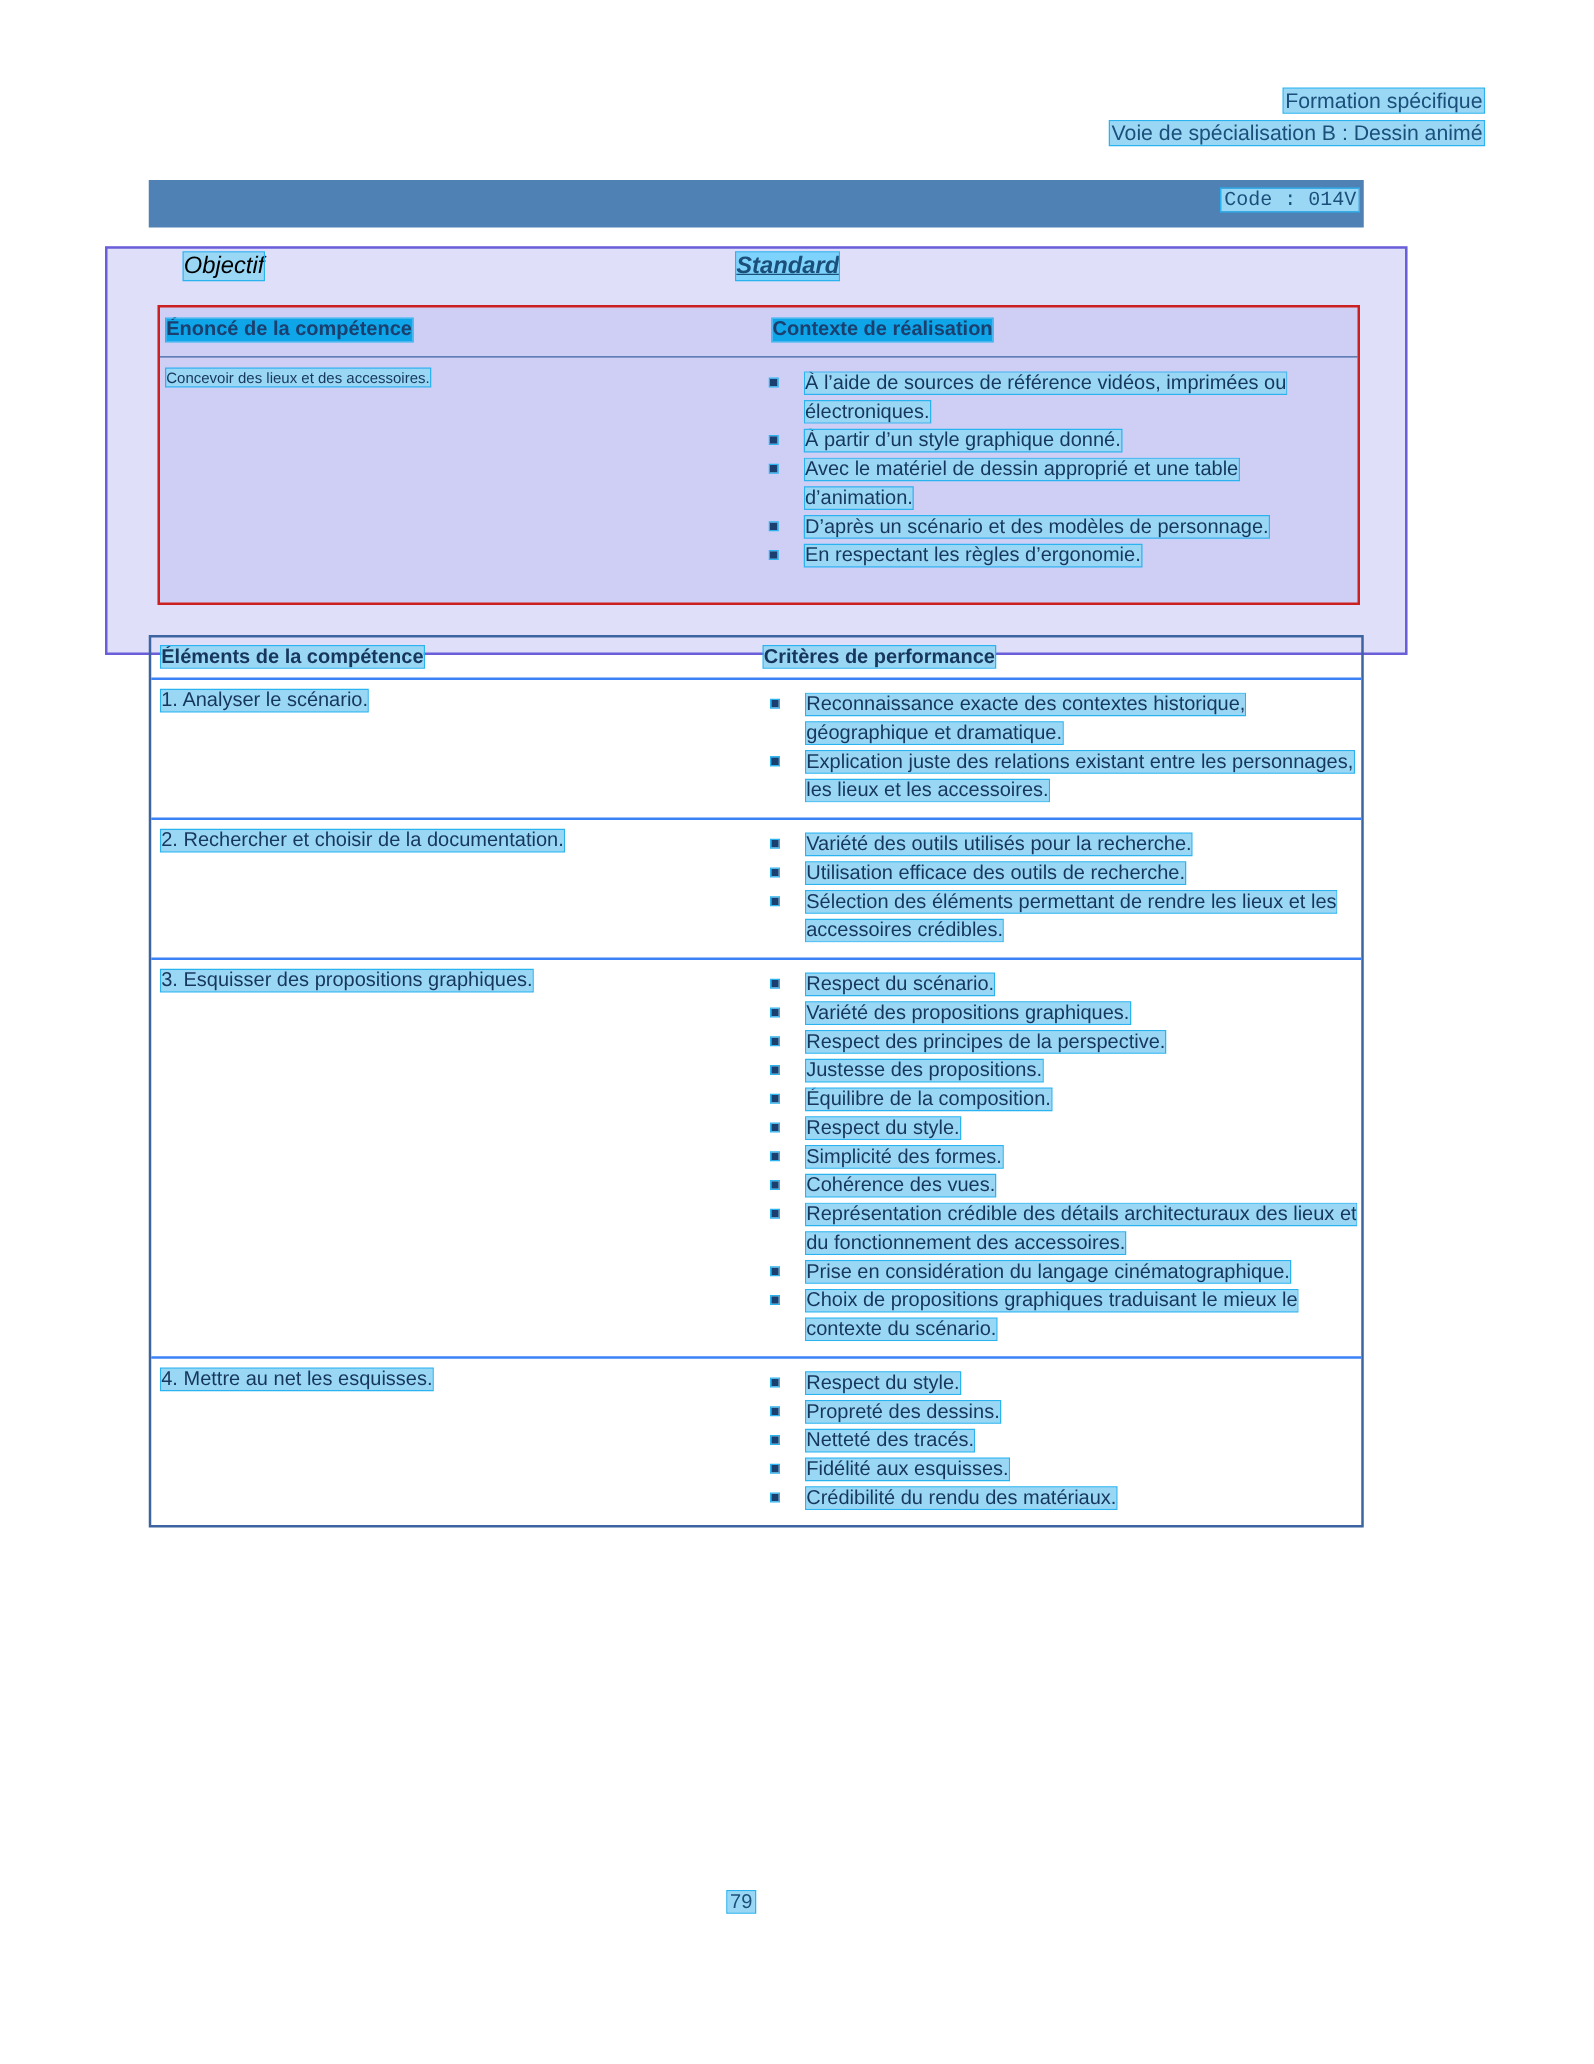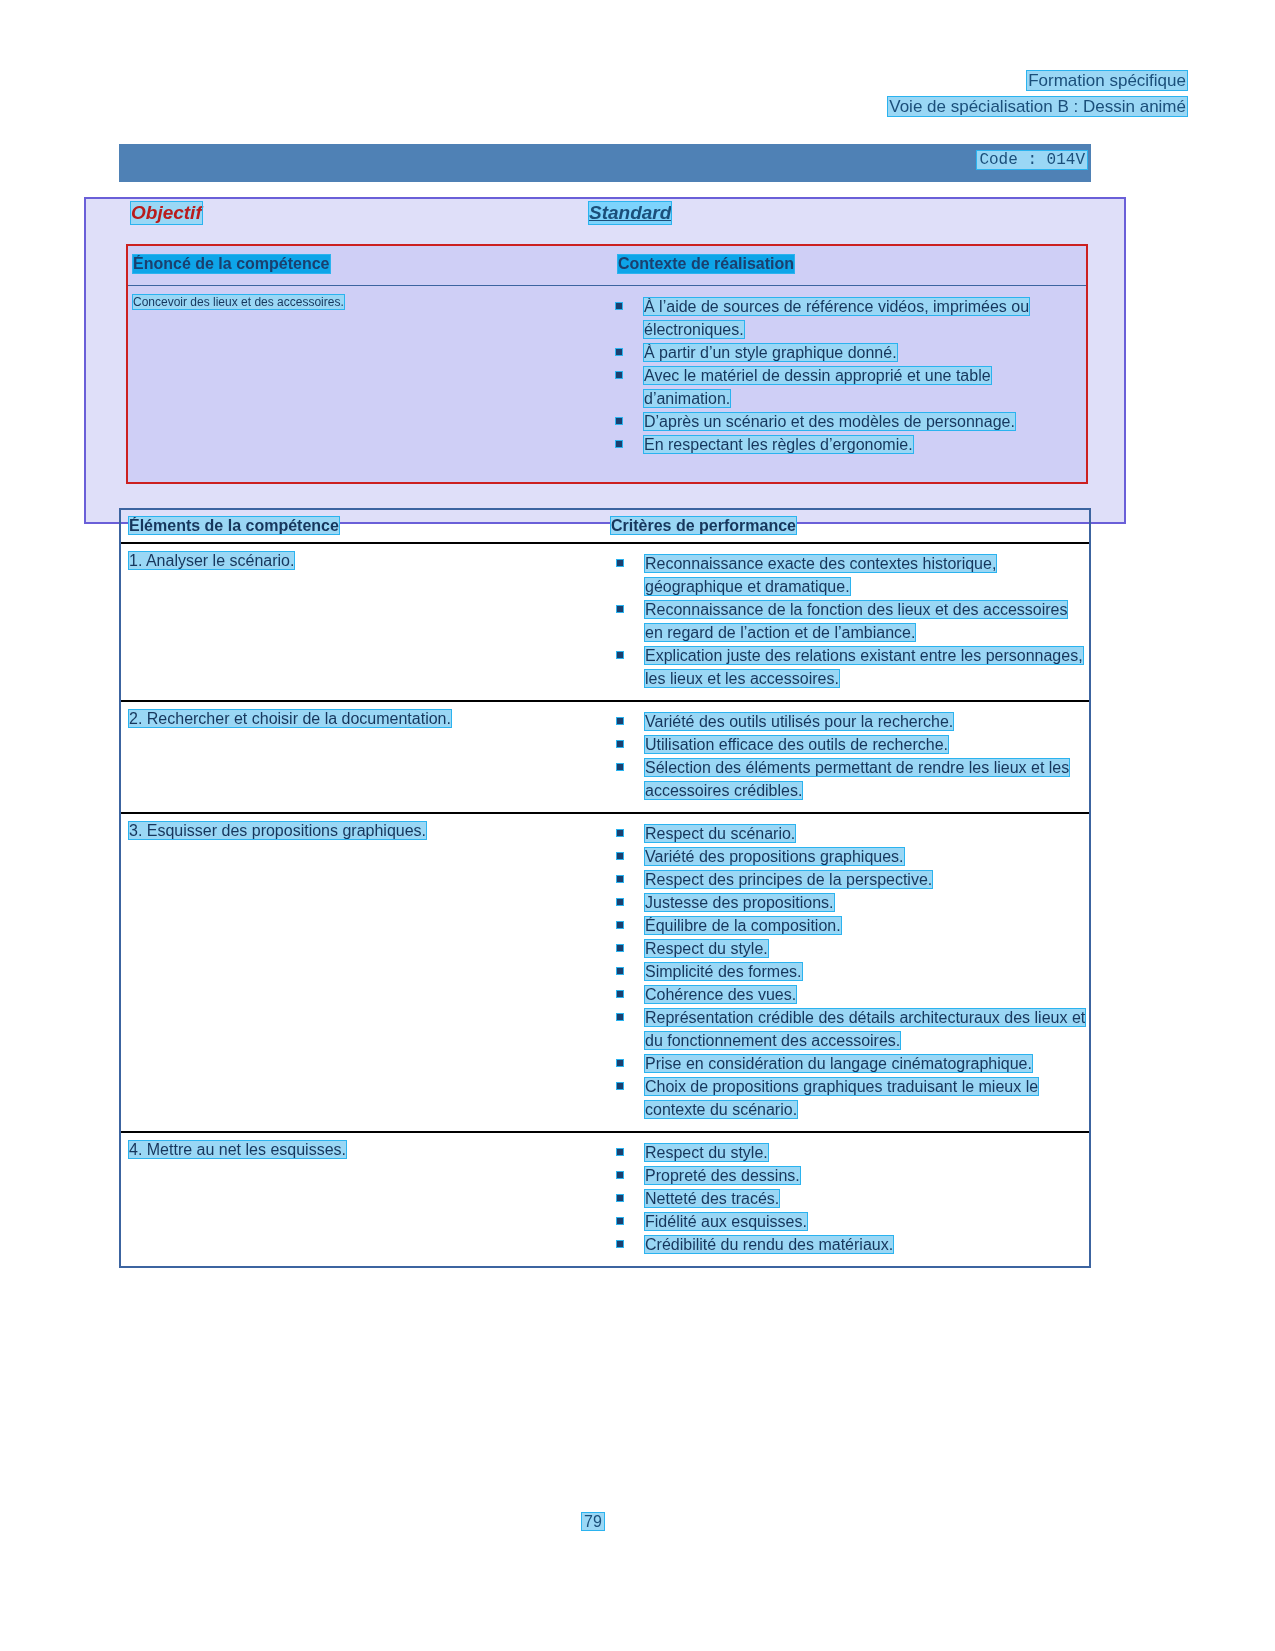--- a/index.html
+++ b/index.html
@@ -69,26 +69,26 @@
     left: 84px;
     top: 197px;
     width: 1042px;
     height: 327px;
     border: 2px solid #6a5fd8;
     background: rgba(150,150,235,0.30);
     box-sizing: border-box;
   }
   .objstd .hd-obj {
     position: absolute;
-    left: 45px;
+    left: 61px;
     top: 3px;
     font-size: 19px;
     font-style: italic;
-    font-weight: bold;
-    color: #b91c1c;
+    font-weight: normal;
+    color: #000000;
     background: #9ad7f5;
     outline: 1px solid #2bb3ef;
   }
   .objstd .hd-std {
     position: absolute;
     left: 503px;
     top: 3px;
     font-size: 19px;
     font-style: italic;
     font-weight: bold;
@@ -177,21 +177,21 @@
   .maintable {
     position: absolute;
     left: 119px;
     top: 508px;
     width: 972px;
     box-sizing: border-box;
     border: 2px solid #3c64a0;
   }
   .maintable .row {
     position: relative;
-    border-bottom: 2px solid #000000;
+    border-bottom: 2px solid #3b82f6;
     box-sizing: border-box;
     display: flex;
   }
   .maintable .row:last-child { border-bottom: none; }
   .maintable .col-l {
     width: 490px;
     box-sizing: border-box;
     padding: 8px 6px 10px 8px;
     font-size: 16px;
   }
@@ -271,21 +271,21 @@
     <div class="row hdrow">
       <div class="col-l"><span class="txt">Éléments de la compétence</span></div>
       <div class="col-r"><span class="txt">Critères de performance</span></div>
     </div>
 
     <div class="row">
       <div class="col-l"><span class="txt elem-num">1.   Analyser le scénario.</span></div>
       <div class="col-r">
         <ul class="bl">
           <li><span class="bullet"></span><span class="txt">Reconnaissance exacte des contextes historique, géographique et dramatique.</span></li>
-          <li><span class="bullet"></span><span class="txt">Reconnaissance de la fonction des lieux et des accessoires en regard de l’action et de l’ambiance.</span></li>
+          <li><span class="bullet"></span></li>
           <li><span class="bullet"></span><span class="txt">Explication juste des relations existant entre les personnages, les lieux et les accessoires.</span></li>
         </ul>
       </div>
     </div>
 
     <div class="row">
       <div class="col-l"><span class="txt elem-num">2.   Rechercher et choisir de la documentation.</span></div>
       <div class="col-r">
         <ul class="bl">
           <li><span class="bullet"></span><span class="txt">Variété des outils utilisés pour la recherche.</span></li>

